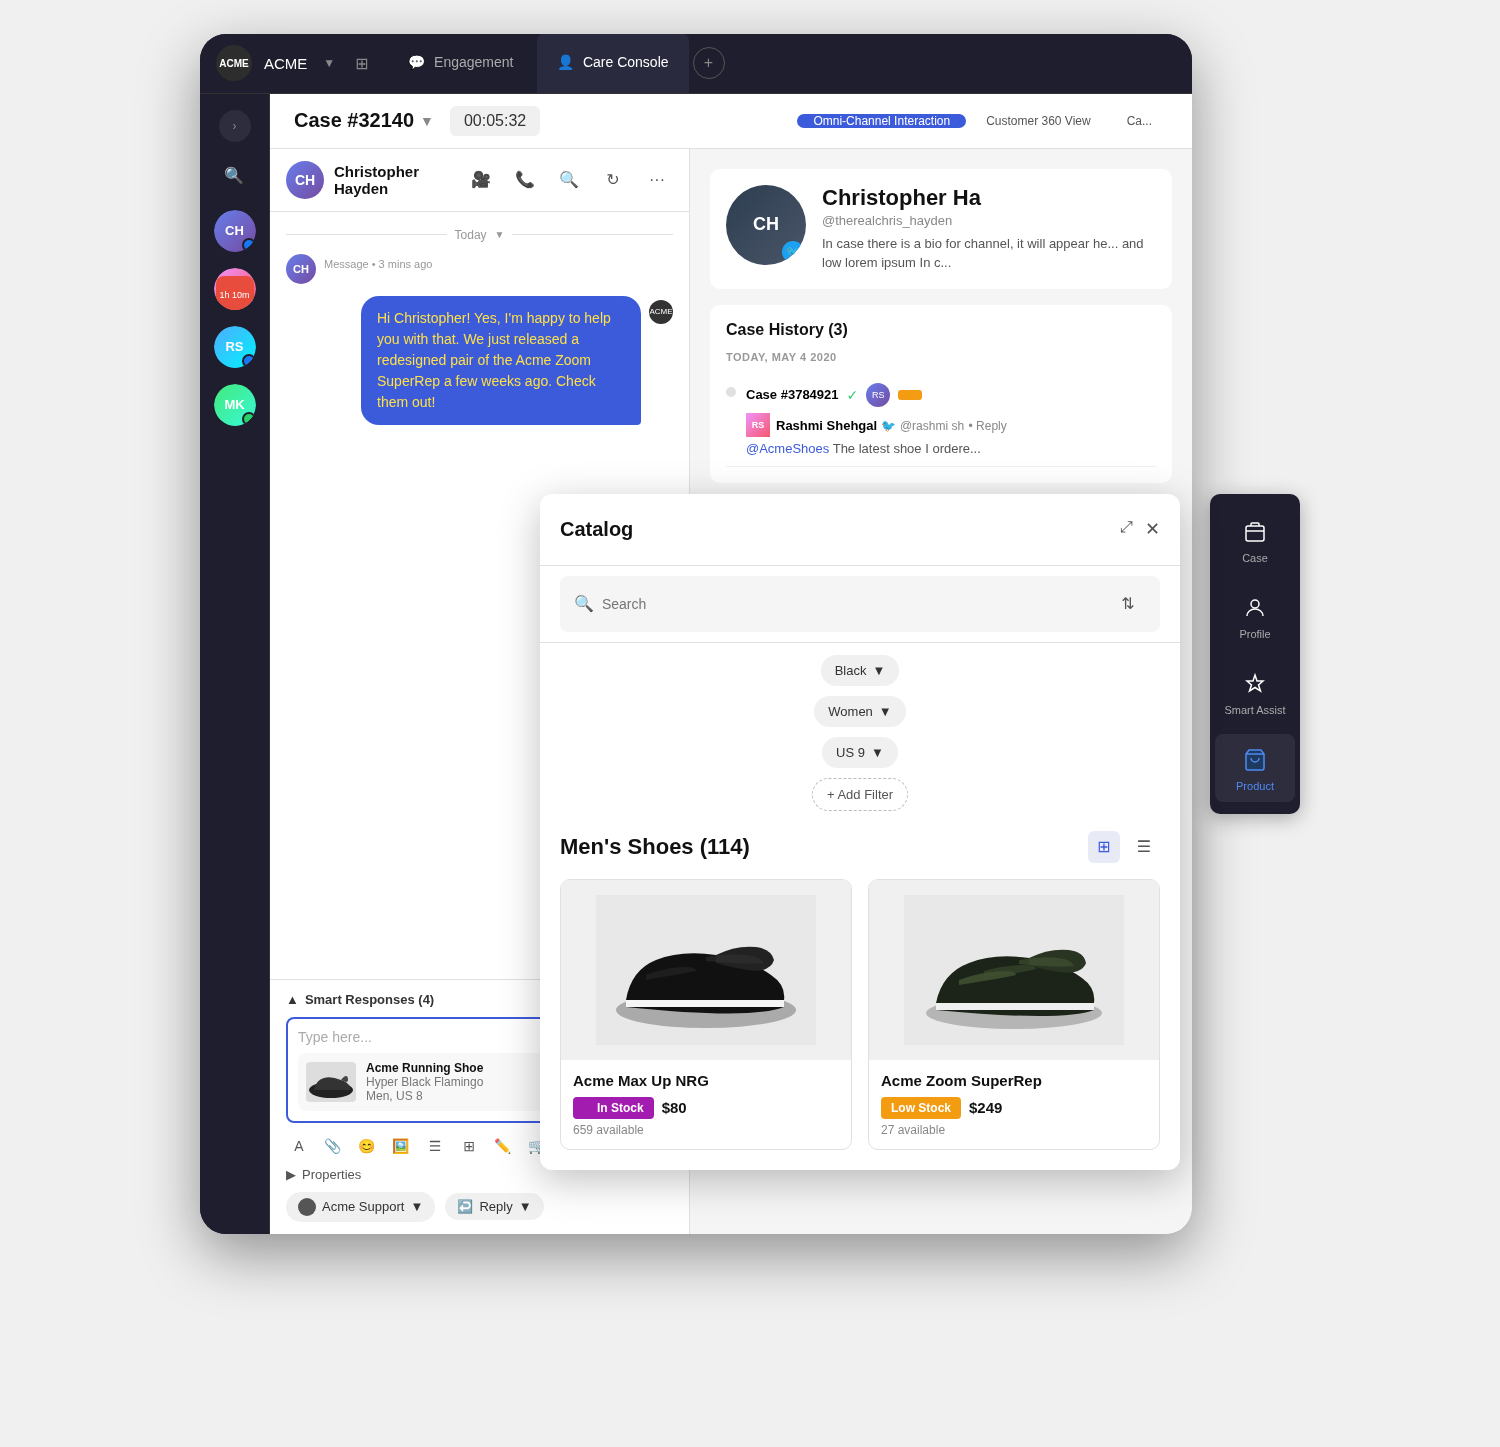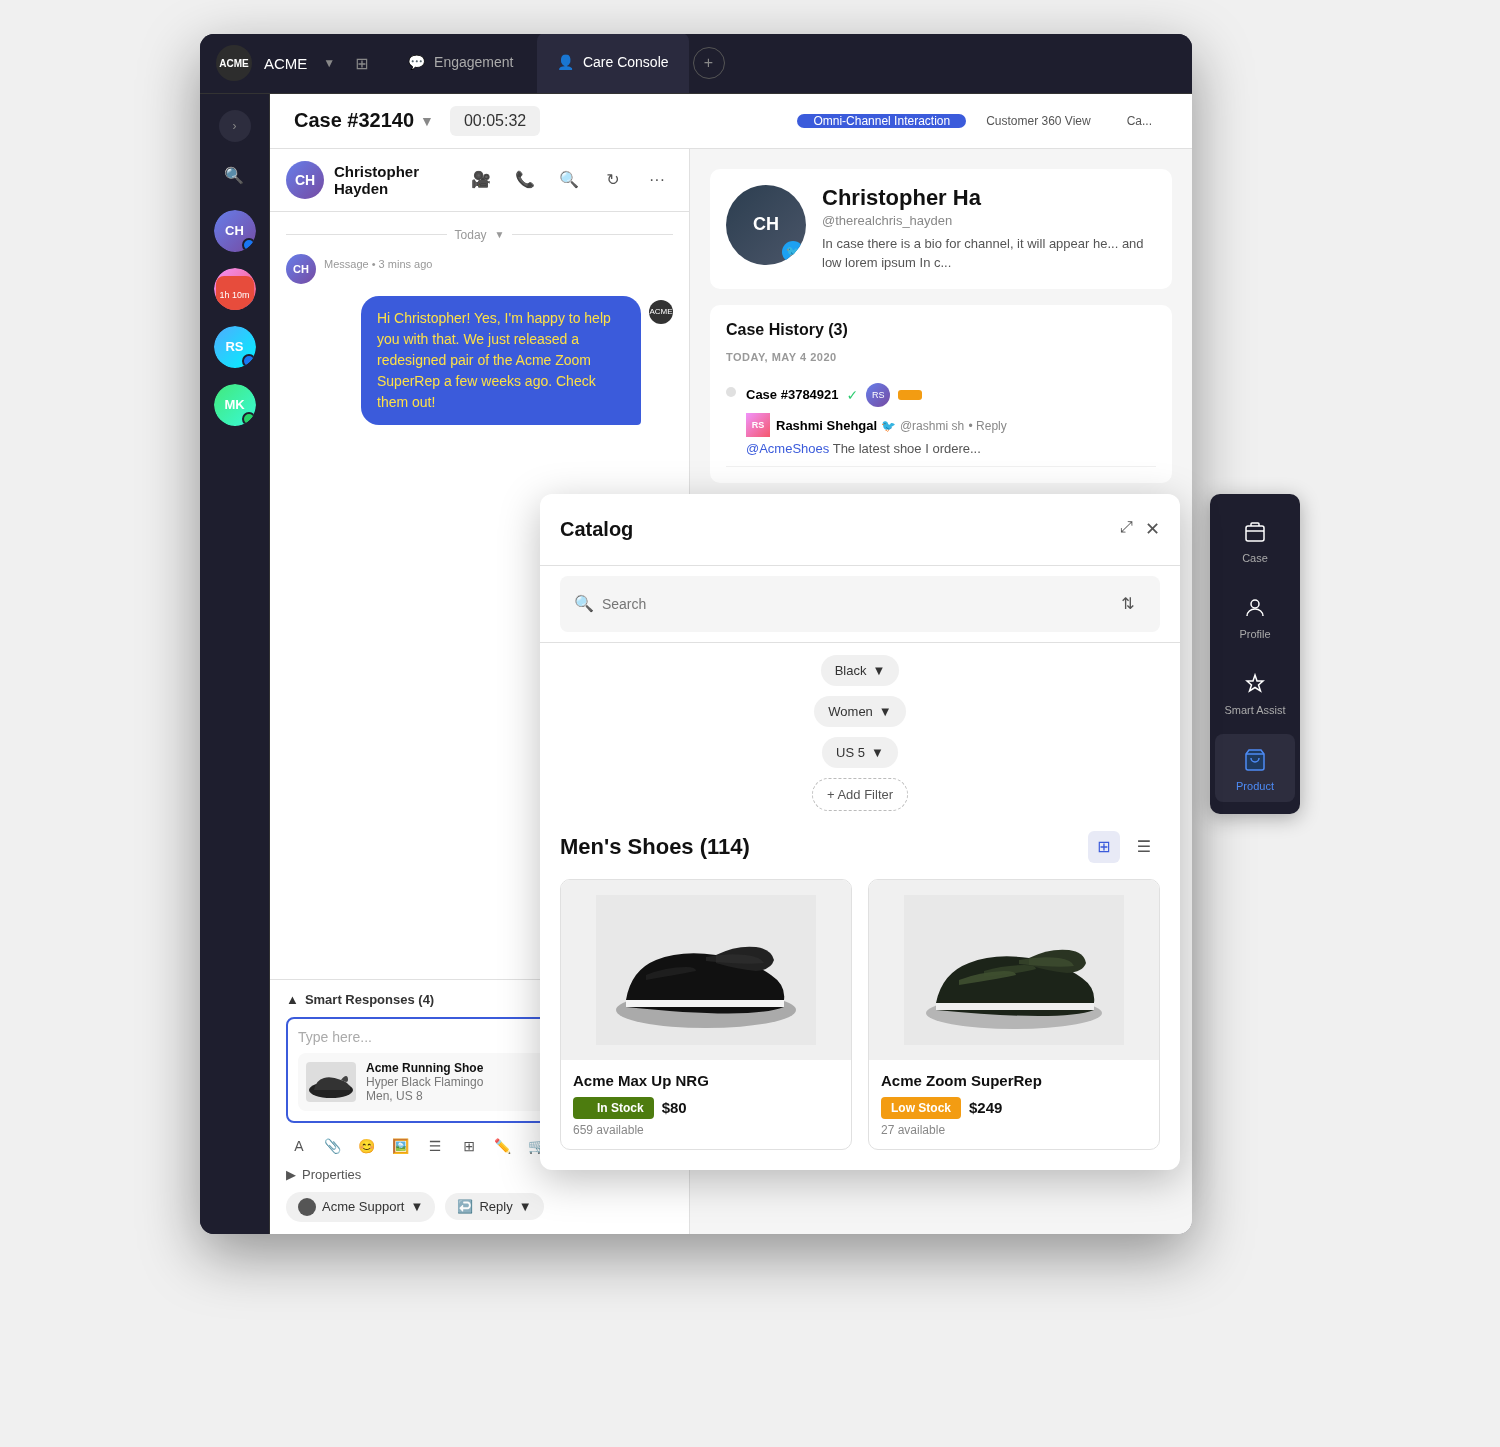--- a/index.html
+++ b/index.html
@@ -18,21 +18,21 @@
       width: 1100px;
       height: 1380px;
       position: relative;
     }
 
     
     .main-window {
       width: 992px;
       height: 1200px;
       background: #1a1a2e;
-      border-radius: 14px;
+      border-radius: 26px;
       overflow: hidden;
       box-shadow: 0 20px 60px rgba(0,0,0,0.4);
       position: absolute;
       top: 0;
       left: 0;
     }
 
     
     .top-bar {
       background: #1e1e2e;
@@ -799,21 +799,21 @@
     }
 
     .badge-stock {
       padding: 4px 10px;
       border-radius: 4px;
       font-size: 12px;
       font-weight: 600;
     }
 
     .badge-instock {
-      background: #4d7c0f;
+      background: #a21caf;
       color: white;
       padding-left: 24px;
     }
 
     .badge-lowstock {
       background: #f39c12;
       color: white;
     }
 
     .badge-price {
@@ -1123,21 +1123,21 @@
     <div class="catalog-filters">
       <div class="filter-btn">
         <span>Black</span>
         <span>▼</span>
       </div>
       <div class="filter-btn">
         <span>Women</span>
         <span>▼</span>
       </div>
       <div class="filter-btn">
-        <span>US 5</span>
+        <span>US 9</span>
         <span>▼</span>
       </div>
       <div class="filter-btn filter-add">
         <span>+ Add Filter</span>
       </div>
     </div>
 
     <div class="catalog-body">
       <div class="products-header">
         <span class="products-title">Men's Shoes (114)</span>

